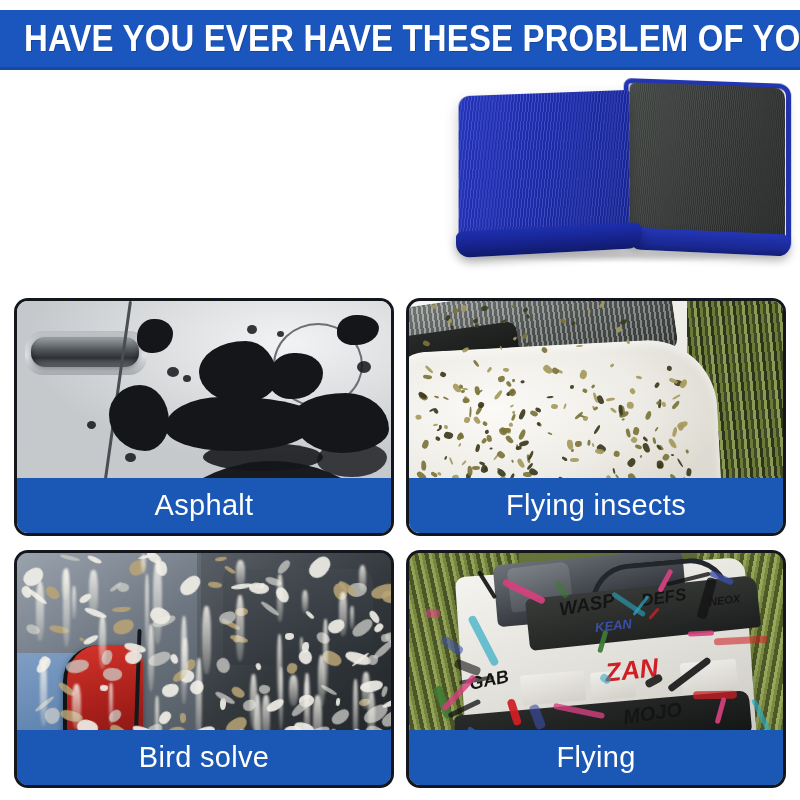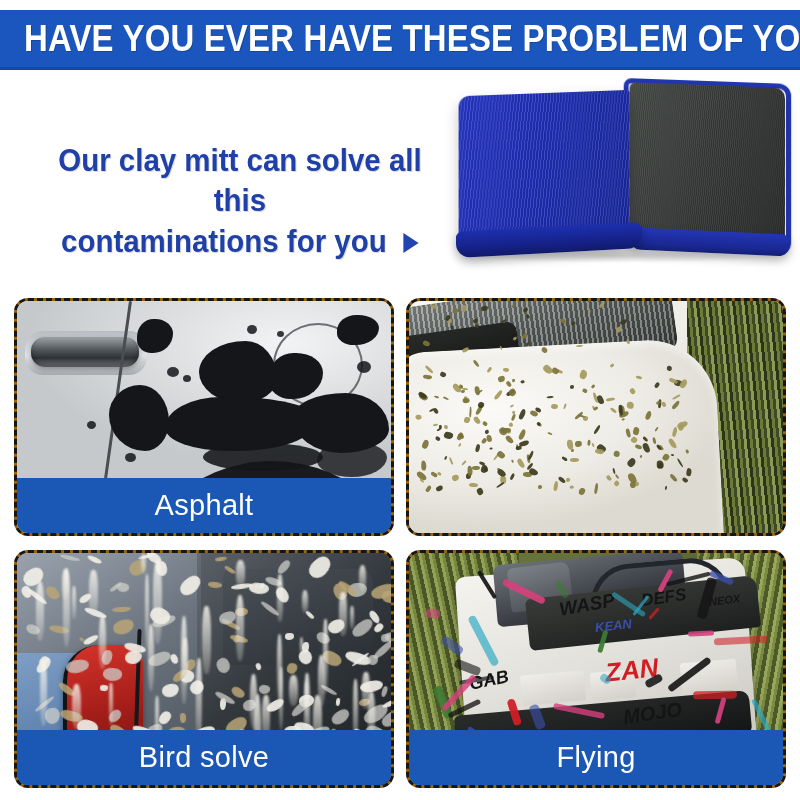--- a/index.html
+++ b/index.html
@@ -194,21 +194,21 @@
     grid-template-columns: 380px 380px;
     grid-template-rows: 238px 238px;
     column-gap: 12px;
     row-gap: 14px;
   }
   .card {
     position: relative;
     border: 3px dashed #161616;
     border-radius: 14px;
     overflow: hidden;
-    background: #a16207;
+    background: #0f172a;
   }
   .card-photo {
     position: absolute;
     inset: 0;
     overflow: hidden;
   }
   .card-caption {
     position: absolute;
     left: 0;
     right: 0;
@@ -558,27 +558,20 @@
 <body>
 
 <div class="page">
 
   <div class="header-banner">
     <div class="header-title">HAVE YOU EVER HAVE THESE PROBLEM OF YOUR CAR?</div>
   </div>
 
   <div class="hero">
 
-    <div class="hero-text">
-      <span class="hero-line">Our clay mitt can solve all this</span>
-      <span class="hero-line hero-line-2">
-        <span>contaminations for you</span>
-        <span class="hero-arrow"></span>
-      </span>
-    </div>
 
     <div class="product-photo">
       <div class="mitt">
         <div class="mitt-shadow"></div>
         <div class="mitt-dark-edge"></div>
         <div class="mitt-dark"></div>
         <div class="mitt-blue"></div>
         <div class="mitt-hem-2"></div>
         <div class="mitt-hem"></div>
       </div>
@@ -835,20 +828,21 @@
             <div class="bug" style="left: 44.3167px; top: 7.34734px; width: 4.94472px; height: 5.62778px; transform: rotate(32.2558deg);"></div>
             <div class="bug l" style="left: 52.7805px; top: 47.0377px; width: 6.50154px; height: 3.88158px; transform: rotate(-21.5425deg);"></div>
             <div class="bug d" style="left: 35.9664px; top: 14.7466px; width: 5.66021px; height: 4.32058px; transform: rotate(-59.0446deg);"></div>
             <div class="bug d" style="left: 63.8746px; top: 17.8074px; width: 4.75406px; height: 4.27809px; transform: rotate(-26.917deg);"></div>
             <div class="bug l" style="left: 206.505px; top: 25.5533px; width: 6.11643px; height: 5.08745px; transform: rotate(-31.8265deg);"></div>
             <div class="bug d" style="left: 113.858px; top: 7.31776px; width: 5.08065px; height: 4.082px; transform: rotate(-20.4396deg);"></div>
             <div class="bug d" style="left: 65.9325px; top: 24.4341px; width: 3.98006px; height: 2.59506px; transform: rotate(60.5768deg);"></div>
             <div class="bug" style="left: 132.73px; top: 46.2356px; width: 5.14799px; height: 5.95998px; transform: rotate(-55.4438deg);"></div>
           </div>
       </div>
+      <div class="card-caption">Flying insects</div>
     </div>
 
     <div class="card">
       <div class="card-photo ph-bird">
         <div class="bird-dark-right"></div>
         <div class="bird-window"></div>
         <div class="bird-body-left"></div>
         <div class="bird-bluepanel"></div>
         <div class="bird-taillight"></div>
         <div class="bird-trunkedge"></div>

